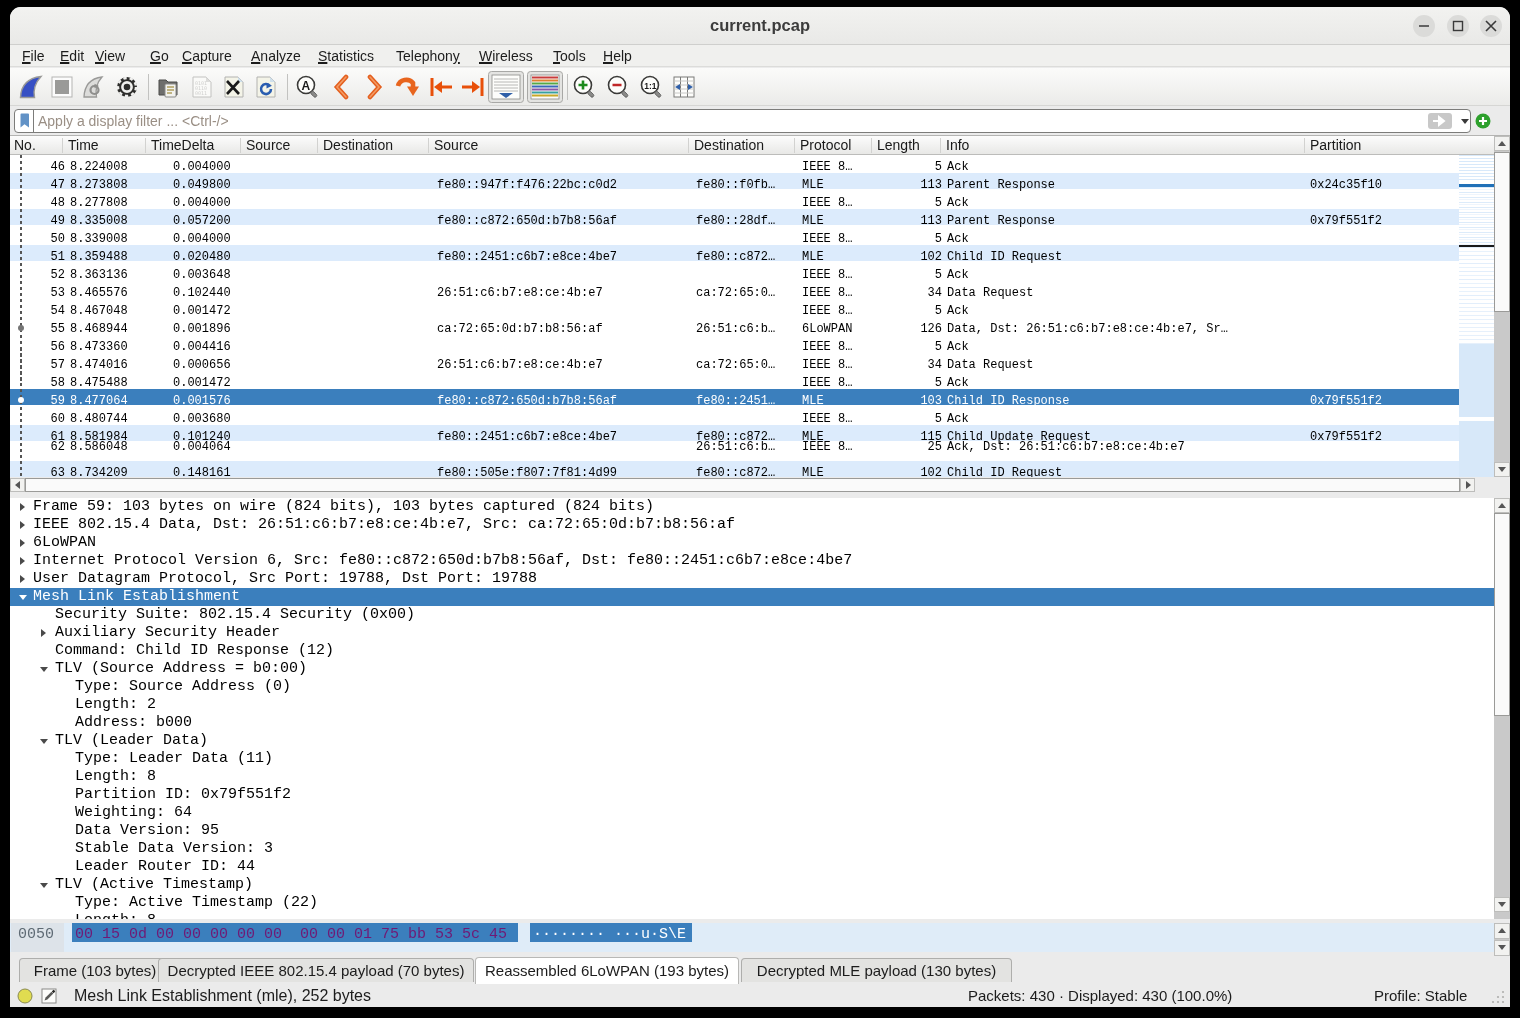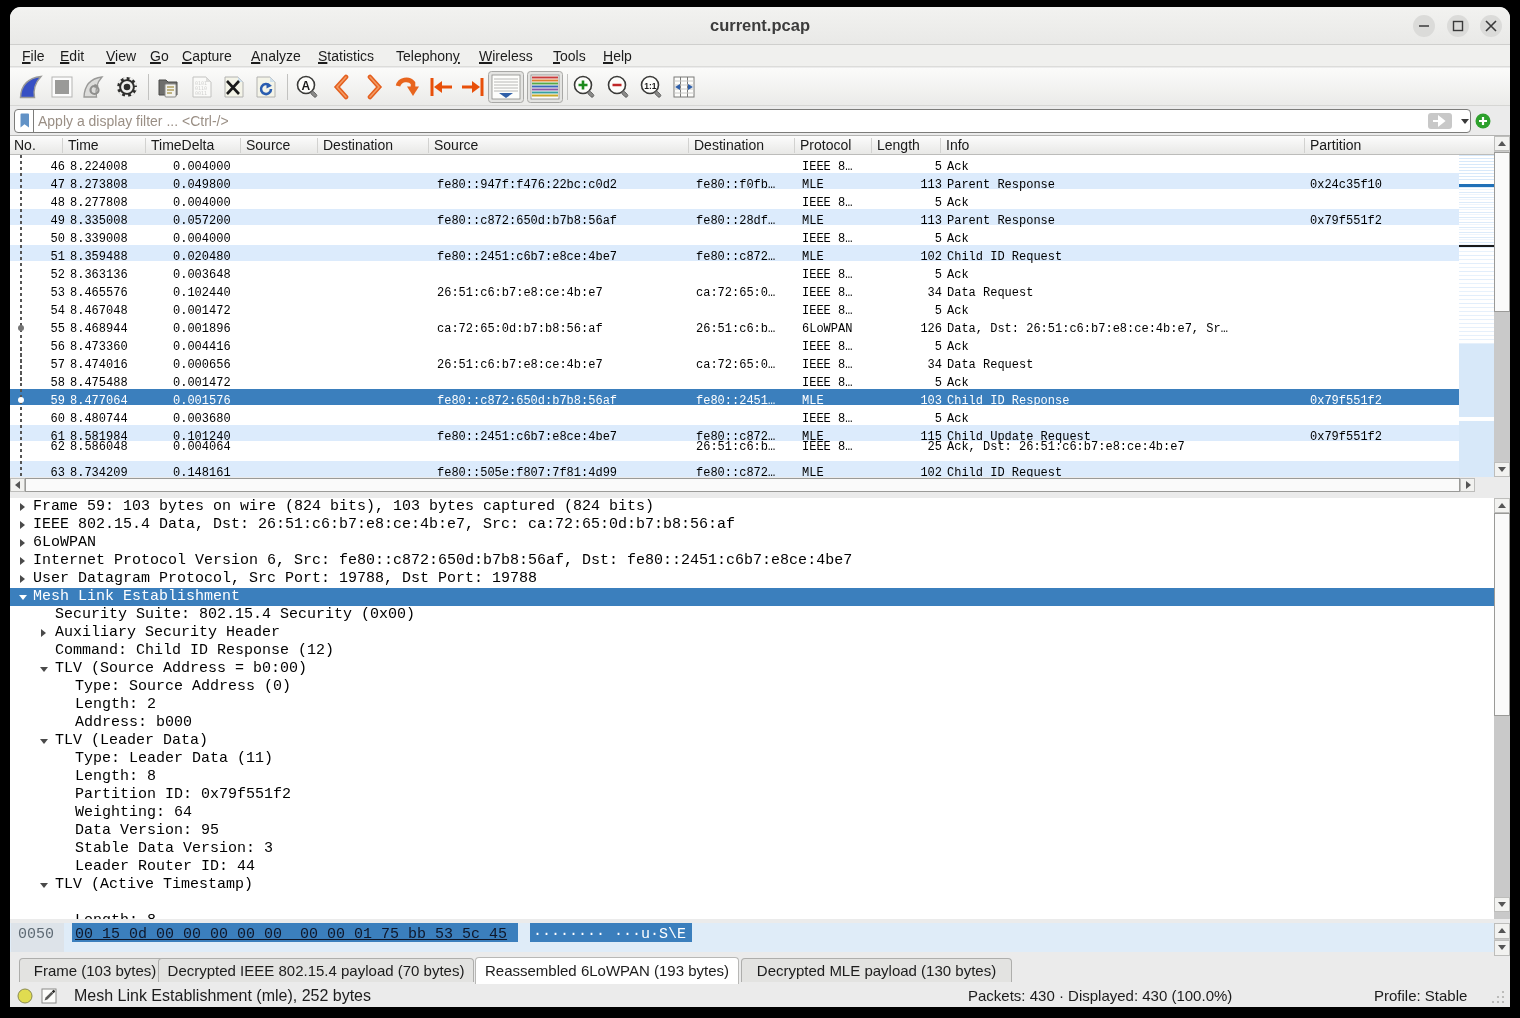--- a/index.html
+++ b/index.html
@@ -116,21 +116,21 @@
         <rect x="6.5" y="6.5" width="9" height="9" fill="none" stroke="#3a3a3a" stroke-width="1.4"></rect>
       </svg>
     <svg class="abs" style="left:1470px;top:8px;" width="22" height="22">
         <path d="M6 6 L16 16 M16 6 L6 16" stroke="#3a3a3a" stroke-width="1.6"></path>
       </svg>
   </div>
 
   <div id="menubar">
     <span style="left:12px"><u>F</u>ile</span>
     <span style="left:50px"><u>E</u>dit</span>
-    <span style="left:96px"><u>V</u>iew</span>
+    <span style="left:85px"><u>V</u>iew</span>
     <span style="left:140px"><u>G</u>o</span>
     <span style="left:172px"><u>C</u>apture</span>
     <span style="left:241px"><u>A</u>nalyze</span>
     <span style="left:308px"><u>S</u>tatistics</span>
     <span style="left:386px">Telephon<u>y</u></span>
     <span style="left:469px"><u>W</u>ireless</span>
     <span style="left:543px"><u>T</u>ools</span>
     <span style="left:593px"><u>H</u>elp</span>
   </div>
 
@@ -371,33 +371,34 @@
     <div class="drow" style="top:216px"><span class="abs" style="left:65px">Address: b000</span></div>
     <div class="drow" style="top:234px"><span class="arr dn" style="left:30px;top:7px;border-top-color:#4a4a4a"></span><span class="abs" style="left:45px">TLV (Leader Data)</span></div>
     <div class="drow" style="top:252px"><span class="abs" style="left:65px">Type: Leader Data (11)</span></div>
     <div class="drow" style="top:270px"><span class="abs" style="left:65px">Length: 8</span></div>
     <div class="drow" style="top:288px"><span class="abs" style="left:65px">Partition ID: 0x79f551f2</span></div>
     <div class="drow" style="top:306px"><span class="abs" style="left:65px">Weighting: 64</span></div>
     <div class="drow" style="top:324px"><span class="abs" style="left:65px">Data Version: 95</span></div>
     <div class="drow" style="top:342px"><span class="abs" style="left:65px">Stable Data Version: 3</span></div>
     <div class="drow" style="top:360px"><span class="abs" style="left:65px">Leader Router ID: 44</span></div>
     <div class="drow" style="top:378px"><span class="arr dn" style="left:30px;top:7px;border-top-color:#4a4a4a"></span><span class="abs" style="left:45px">TLV (Active Timestamp)</span></div>
+    <div class="drow" style="top:396px"><span class="abs" style="left:65px">Type: Active Timestamp (22)</span></div>
     <div class="drow" style="top:414px"><span class="abs" style="left:65px">Length: 8</span></div>
   </div>
 
   <div class="sb" style="left:1484px;top:491px;width:16px;height:421px;"></div>
 
   <div class="abs" style="left:0;top:912px;width:1500px;height:4px;background:#ebebeb;"></div>
 
   <div id="hexpane" class="mono">
     <div id="hexgutter"></div>
     <div class="hexrow" style="left:8px;top:2px;color:#5e6a74;">0050</div>
     <div class="abs" style="left:62px;top:0px;width:446px;height:19px;background:#3b7fbd;"></div>
     <div class="abs" style="left:520px;top:0px;width:162px;height:19px;background:#3b7fbd;"></div>
-    <div class="hexrow" style="left:65px;top:2px;color:#0f172a;text-decoration:underline;">00 15 0d 00 00 00 00 00  00 00 01 75 bb 53 5c 45</div>
+    <div class="hexrow" style="left:65px;top:2px;color:#701a75;">00 15 0d 00 00 00 00 00  00 00 01 75 bb 53 5c 45</div>
     <div class="hexrow" style="left:523px;top:2px;color:#fff;">········ ···u·S\E</div>
   </div>
   <div class="sb" style="left:1484px;top:916px;width:16px;height:29px;"></div>
 
   <div id="tabbar">
     <div class="tab" style="left:9px;width:152px;">Frame (103 bytes)</div>
     <div class="tab" style="left:148px;width:316px;">Decrypted IEEE 802.15.4 payload (70 bytes)</div>
     <div class="tab active" style="left:465px;width:264px;">Reassembled 6LoWPAN (193 bytes)</div>
     <div class="tab" style="left:731px;width:271px;">Decrypted MLE payload (130 bytes)</div>
   </div>

